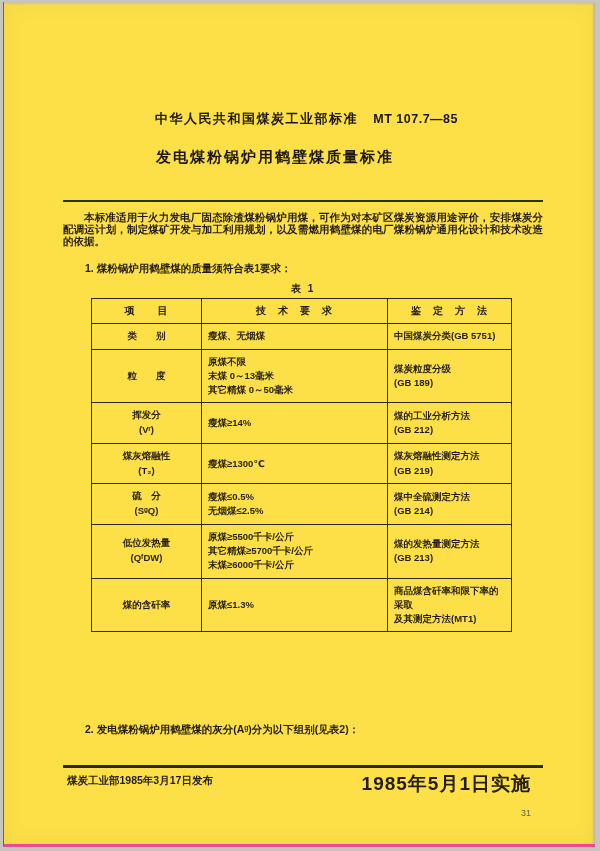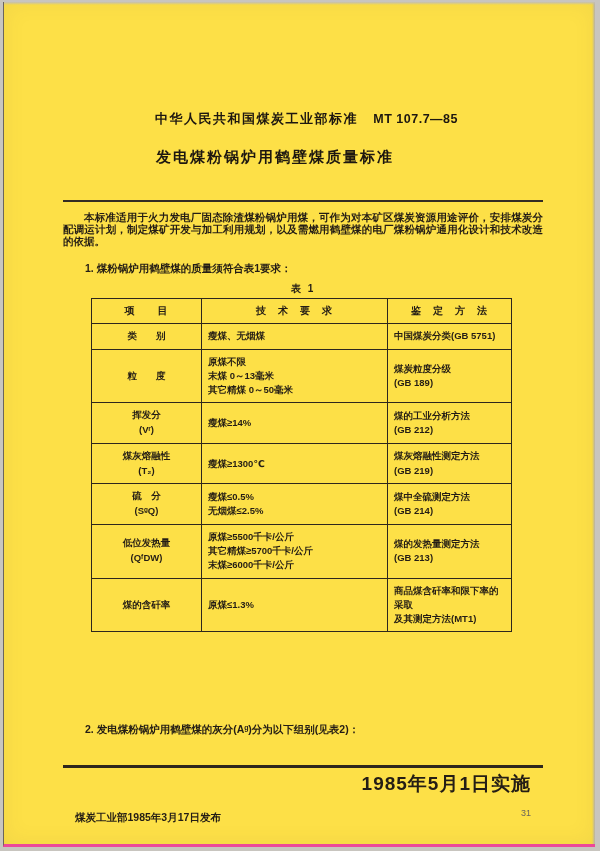--- a/index.html
+++ b/index.html
@@ -61,21 +61,21 @@
   table.main th{font-size:10px;text-align:center;letter-spacing:1px;}
   td.c-item{text-align:center;white-space:pre-line;line-height:1.55;margin-top:34px;}
   td.c-req,td.c-method{text-align:left;white-space:pre-line;line-height:1.5;}
   tr.h24{height:24px}tr.h34{height:34px}tr.h38{height:38px}tr.h48{height:48px}
 
   .item2{
     position:absolute;top:721px;left:22px;
     font-size:10.5px;font-weight:600;color:#241d15;
   }
   .foot-rule{position:absolute;top:763px;left:0;right:0;height:2.5px;background:#2e271d;}
-  .foot-left{position:absolute;top:809px;left:4px;font-size:10.5px;font-weight:bold;color:#241d15;margin-left:8px;}
+  .foot-left{position:absolute;top:772px;left:4px;font-size:10.5px;font-weight:bold;color:#241d15;}
   .foot-right{position:absolute;top:769px;right:12px;font-size:19px;font-weight:bold;letter-spacing:1px;color:#241d15;}
   .page-no{position:absolute;top:806px;right:12px;font-size:9px;color:#6a645b;}
 </style>
 </head>
 <body>
 
 <div class="page">
   <div class="edge-right"></div>
   <div class="edge-top"></div>
 

